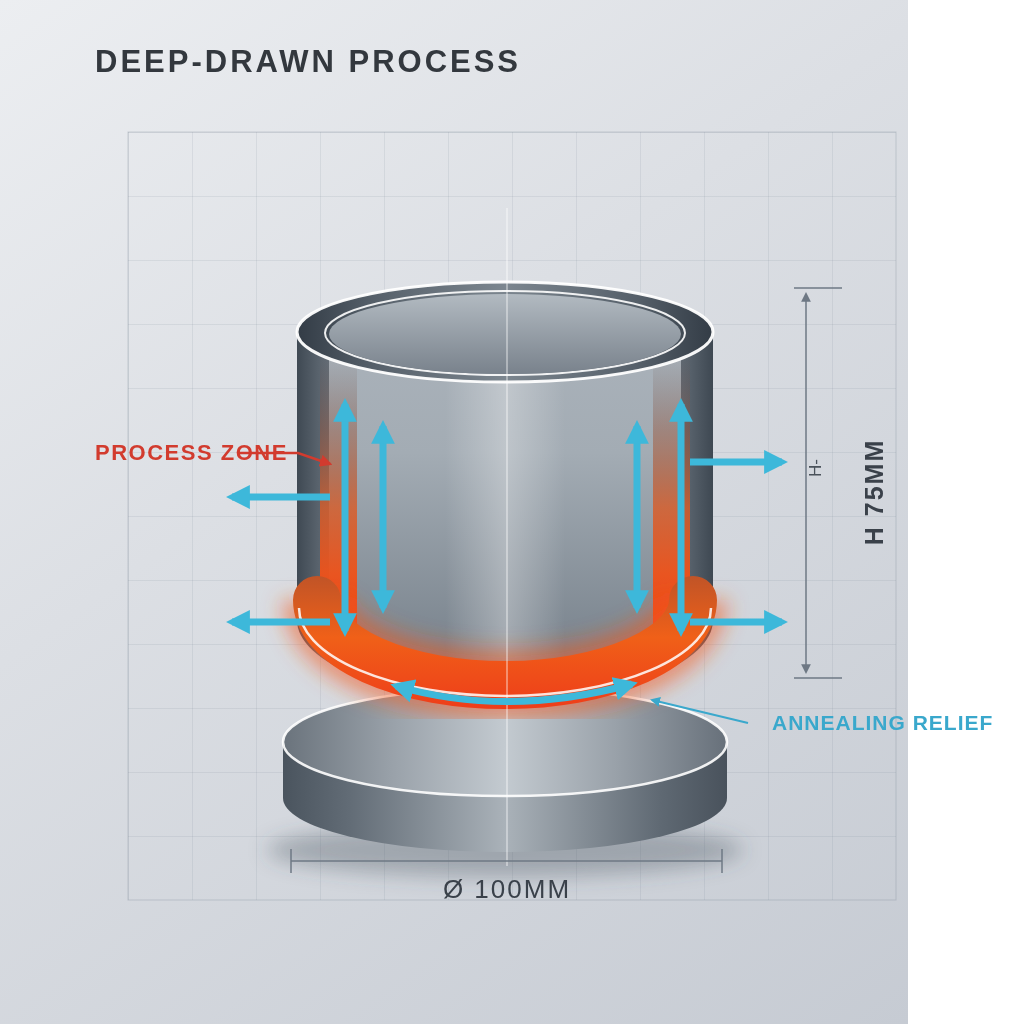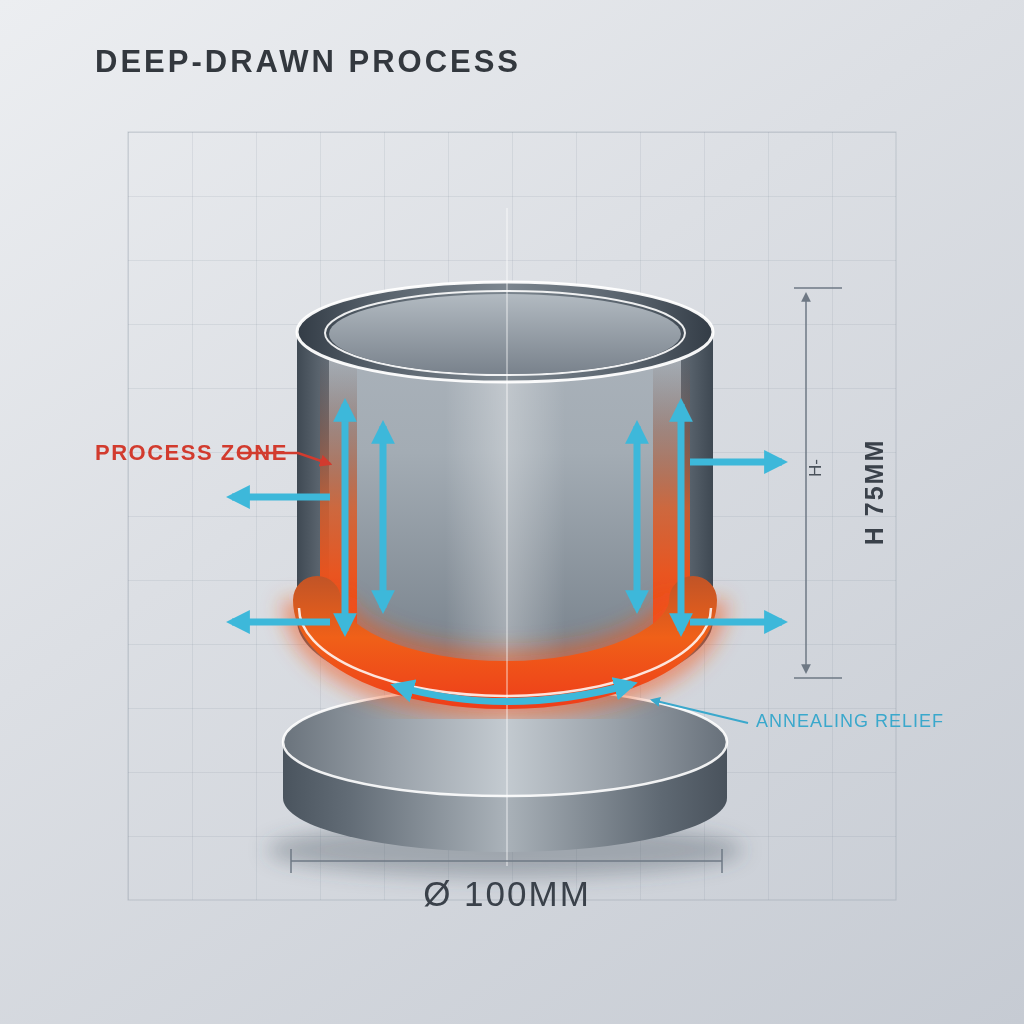--- a/index.html
+++ b/index.html
@@ -1,24 +1,24 @@
 <!DOCTYPE html>
 <html><head>
 <meta charset="utf-8">
 <style>
   html,body{margin:0;padding:0;}
   body{width:1024px;height:1024px;overflow:hidden;font-family:"Liberation Sans",sans-serif;}
-  .canvas{position:relative;width:1024px;height:1024px;
+  .canvas{position:relative;width:908px;height:1024px;
     background:linear-gradient(145deg,#eceef1 0%,#dcdfe4 40%,#c6cbd3 100%);}
   .layer{position:absolute;left:0;top:0;width:1024px;height:1024px;}
   .lbl{position:absolute;white-space:nowrap;}
   .title{left:95px;top:44px;font-size:31px;font-weight:700;letter-spacing:3px;color:#33383e;}
   .stress{left:95px;top:440px;font-size:22px;font-weight:600;letter-spacing:1.5px;color:#d23b2e;}
-  .anneal{left:756px;top:711px;font-size:18px;font-weight:400;letter-spacing:1px;color:#3aa8cc;}
-  .dia{left:377px;top:874px;width:260px;text-align:center;font-size:35px;font-weight:500;letter-spacing:2px;color:#3a414a;}
+  .anneal{left:772px;top:711px;font-size:21px;font-weight:700;letter-spacing:1px;color:#3aa8cc;}
+  .dia{left:377px;top:874px;width:260px;text-align:center;font-size:26px;font-weight:500;letter-spacing:2px;color:#3a414a;}
   .hTick{left:816px;top:468px;font-size:17px;font-weight:500;color:#4a525b;
     transform:translate(-50%,-50%) rotate(-90deg);}
   .hLbl{left:874px;top:492px;font-size:25px;font-weight:600;letter-spacing:2px;color:#3a414a;
     transform:translate(-50%,-50%) rotate(-90deg);}
 </style>
 </head>
 <body>
 
 <div class="canvas">
 

